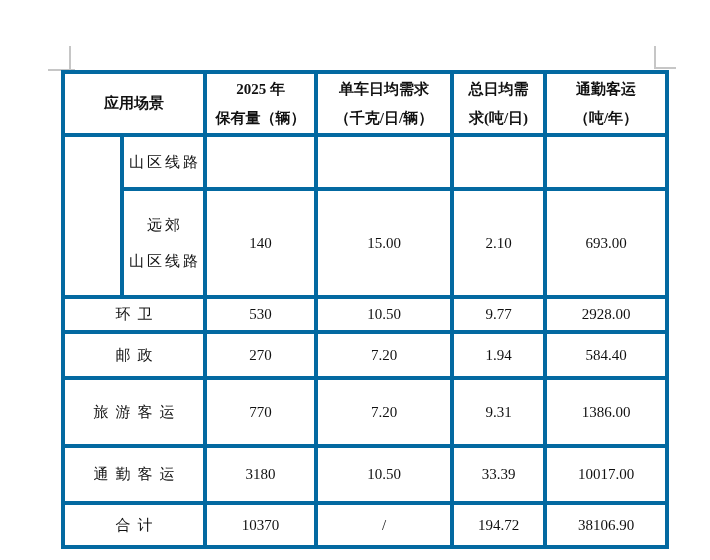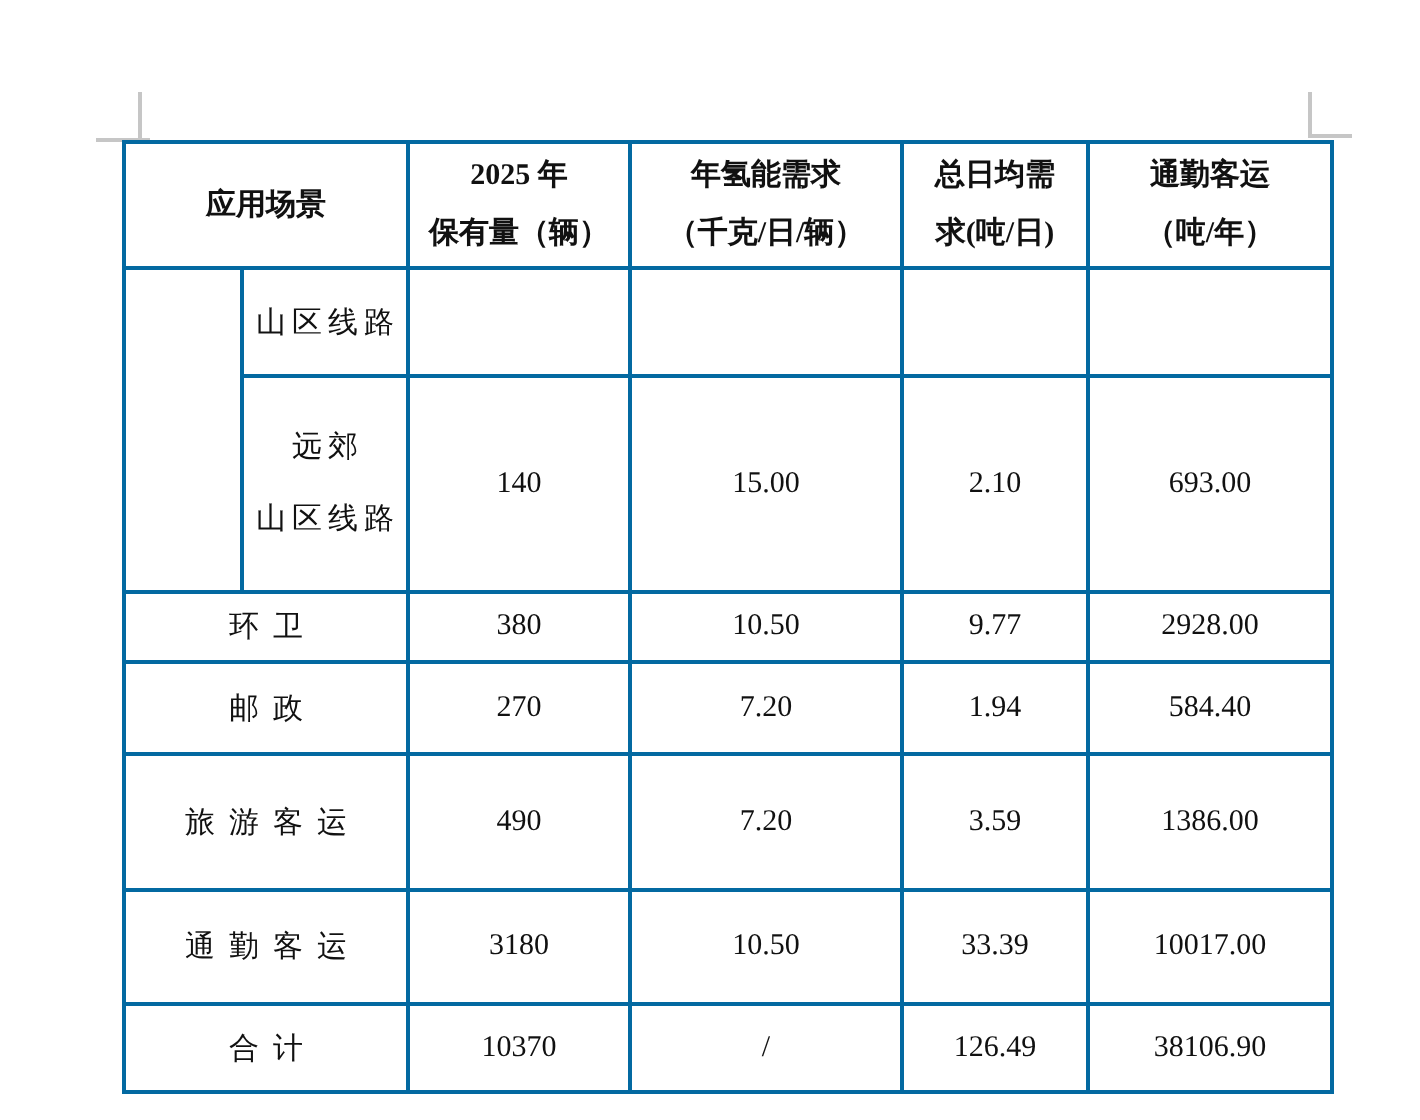--- a/index.html
+++ b/index.html
@@ -27,21 +27,21 @@
 
   table.demand {
     position: absolute;
     left: 61px;
     top: 70px;
     width: 604px;
     border-collapse: collapse;
     table-layout: fixed;
   }
   table.demand td {
-    border: 2px solid #0369a1;
+    border: 4px solid #0369a1;
     text-align: center;
     vertical-align: middle;
     padding: 0 2px;
     font-size: 15px;
     color: #111111;
     overflow: hidden;
   }
   tr.hdr td { font-weight: bold; }
   .ln  { display: block; line-height: 29px; }
   .ln3 { display: block; line-height: 36px; }
@@ -72,21 +72,21 @@
     <tbody>
         <tr class="hdr" style="height:63px">
       <td colspan="2">
         <span>应用场景</span>
       </td>
       <td>
         <span class="ln">2025 年</span>
         <span class="ln">保有量（辆）</span>
       </td>
       <td>
-        <span class="ln">年氢能需求</span>
+        <span class="ln">单车日均需求</span>
         <span class="ln">（千克/日/辆）</span>
       </td>
       <td>
         <span class="ln">总日均需</span>
         <span class="ln">求(吨/日)</span>
       </td>
       <td>
         <span class="ln">通勤客运</span>
         <span class="ln">（吨/年）</span>
       </td>
@@ -111,60 +111,60 @@
       <td><span>140</span></td>
       <td><span>15.00</span></td>
       <td><span>2.10</span></td>
       <td><span>693.00</span></td>
     </tr>
 
     <tr style="height:35px">
       <td colspan="2" class="label-wide">
         <span>环卫</span>
       </td>
-      <td><span>380</span></td>
+      <td><span>530</span></td>
       <td><span>10.50</span></td>
       <td><span>9.77</span></td>
       <td><span>2928.00</span></td>
     </tr>
 
     <tr style="height:46px">
       <td colspan="2" class="label-wide">
         <span>邮政</span>
       </td>
       <td><span>270</span></td>
       <td><span>7.20</span></td>
       <td><span>1.94</span></td>
       <td><span>584.40</span></td>
     </tr>
 
     <tr style="height:68px">
       <td colspan="2" class="label-wide">
         <span>旅游客运</span>
       </td>
-      <td><span>490</span></td>
+      <td><span>770</span></td>
       <td><span>7.20</span></td>
-      <td><span>3.59</span></td>
+      <td><span>9.31</span></td>
       <td><span>1386.00</span></td>
     </tr>
 
     <tr style="height:57px">
       <td colspan="2" class="label-wide">
         <span>通勤客运</span>
       </td>
       <td><span>3180</span></td>
       <td><span>10.50</span></td>
       <td><span>33.39</span></td>
       <td><span>10017.00</span></td>
     </tr>
 
     <tr style="height:44px">
       <td colspan="2" class="label-wide">
         <span>合计</span>
       </td>
       <td><span>10370</span></td>
       <td><span>/</span></td>
-      <td><span>126.49</span></td>
+      <td><span>194.72</span></td>
       <td><span>38106.90</span></td>
     </tr>
   </tbody>
     </table>
 </div>
 
 </body></html>

